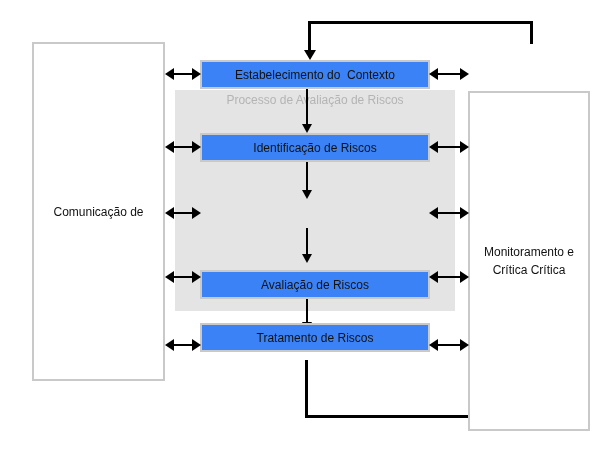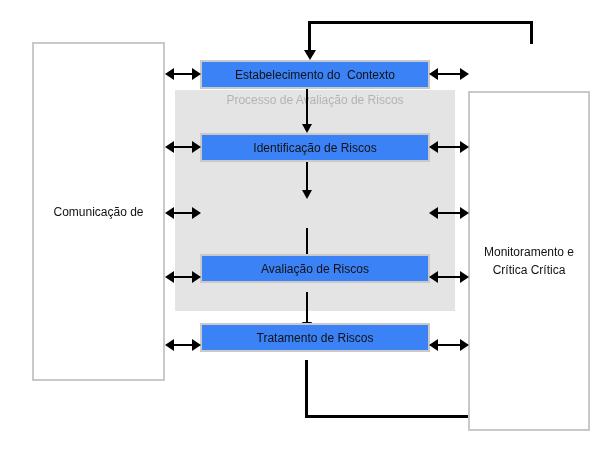--- a/index.html
+++ b/index.html
@@ -70,21 +70,21 @@
     align-items: center;
     justify-content: center;
     color: #121212;
     font-size: 12px;
     z-index: 5;
     white-space: pre;
   }
   #box-contexto      { top: 60px;  }
   #box-identificacao { top: 133px; }
   #box-analise       { top: 199px; }
-  #box-avaliacao     { top: 254px; }
+  #box-avaliacao     { top: 270px; }
   #box-tratamento    { top: 323px; }
 
   
   .flow-arrow {
     position: absolute;
     left: 306px;
     width: 2px;
     background: #000000;
     z-index: 3;
   }

